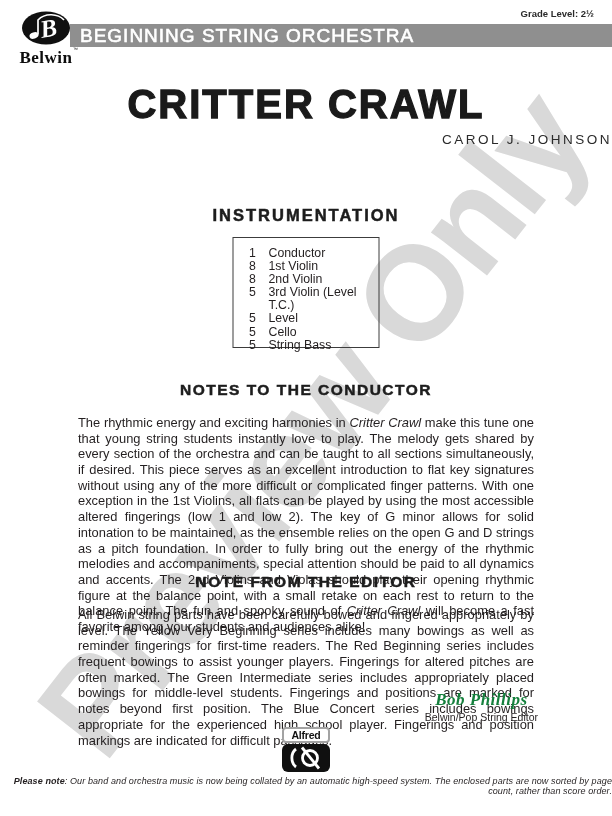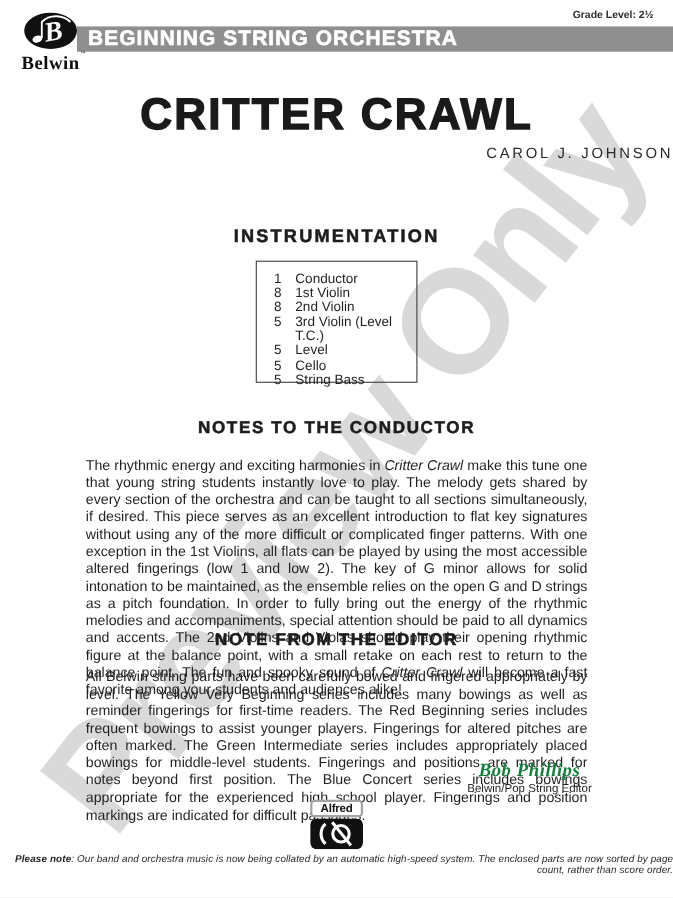--- a/index.html
+++ b/index.html
@@ -20,21 +20,21 @@
   
   .grade {
     position:absolute; top:8px; right:18px;
     font-size:9.5px; font-weight:bold; color:#2a2a2a;
   }
   .banner {
     position:absolute; top:24px; left:70px; right:0; height:23px;
     background:#8f8f8f;
   }
   .banner span {
-    display:inline-block; color:#ffffff; font-weight:bold;
+    display:inline-block; color:#ffffff; font-weight:normal;
     font-size:19px; line-height:23px; letter-spacing:1px;
     padding-left:10px; -webkit-text-stroke:0.6px #ffffff;
   }
   .belwin { position:absolute; top:10px; left:12px; width:68px; text-align:center; }
   .belwin svg { display:block; margin:0 auto; }
   .belwin-tm { position:absolute; top:36px; right:2px; font-size:5px; color:#111; }
   .belwin-word {
     font-family:"Liberation Serif", serif; font-weight:bold;
     font-size:17px; letter-spacing:0.5px; color:#0d0d0d; margin-top:0px;
   }

